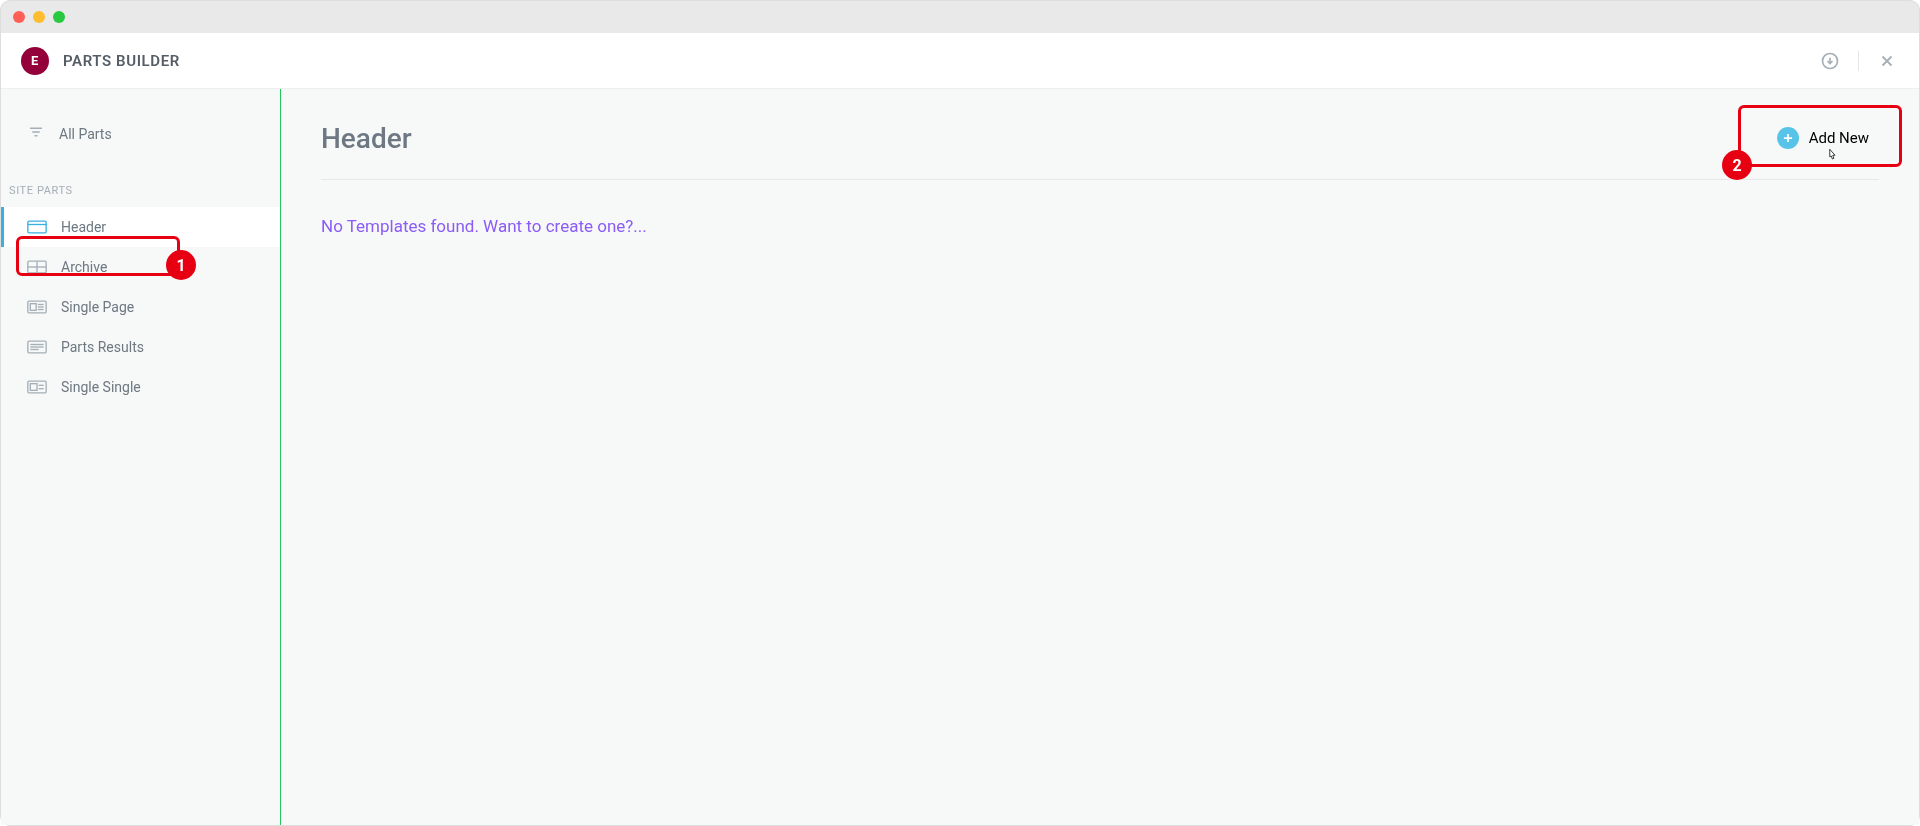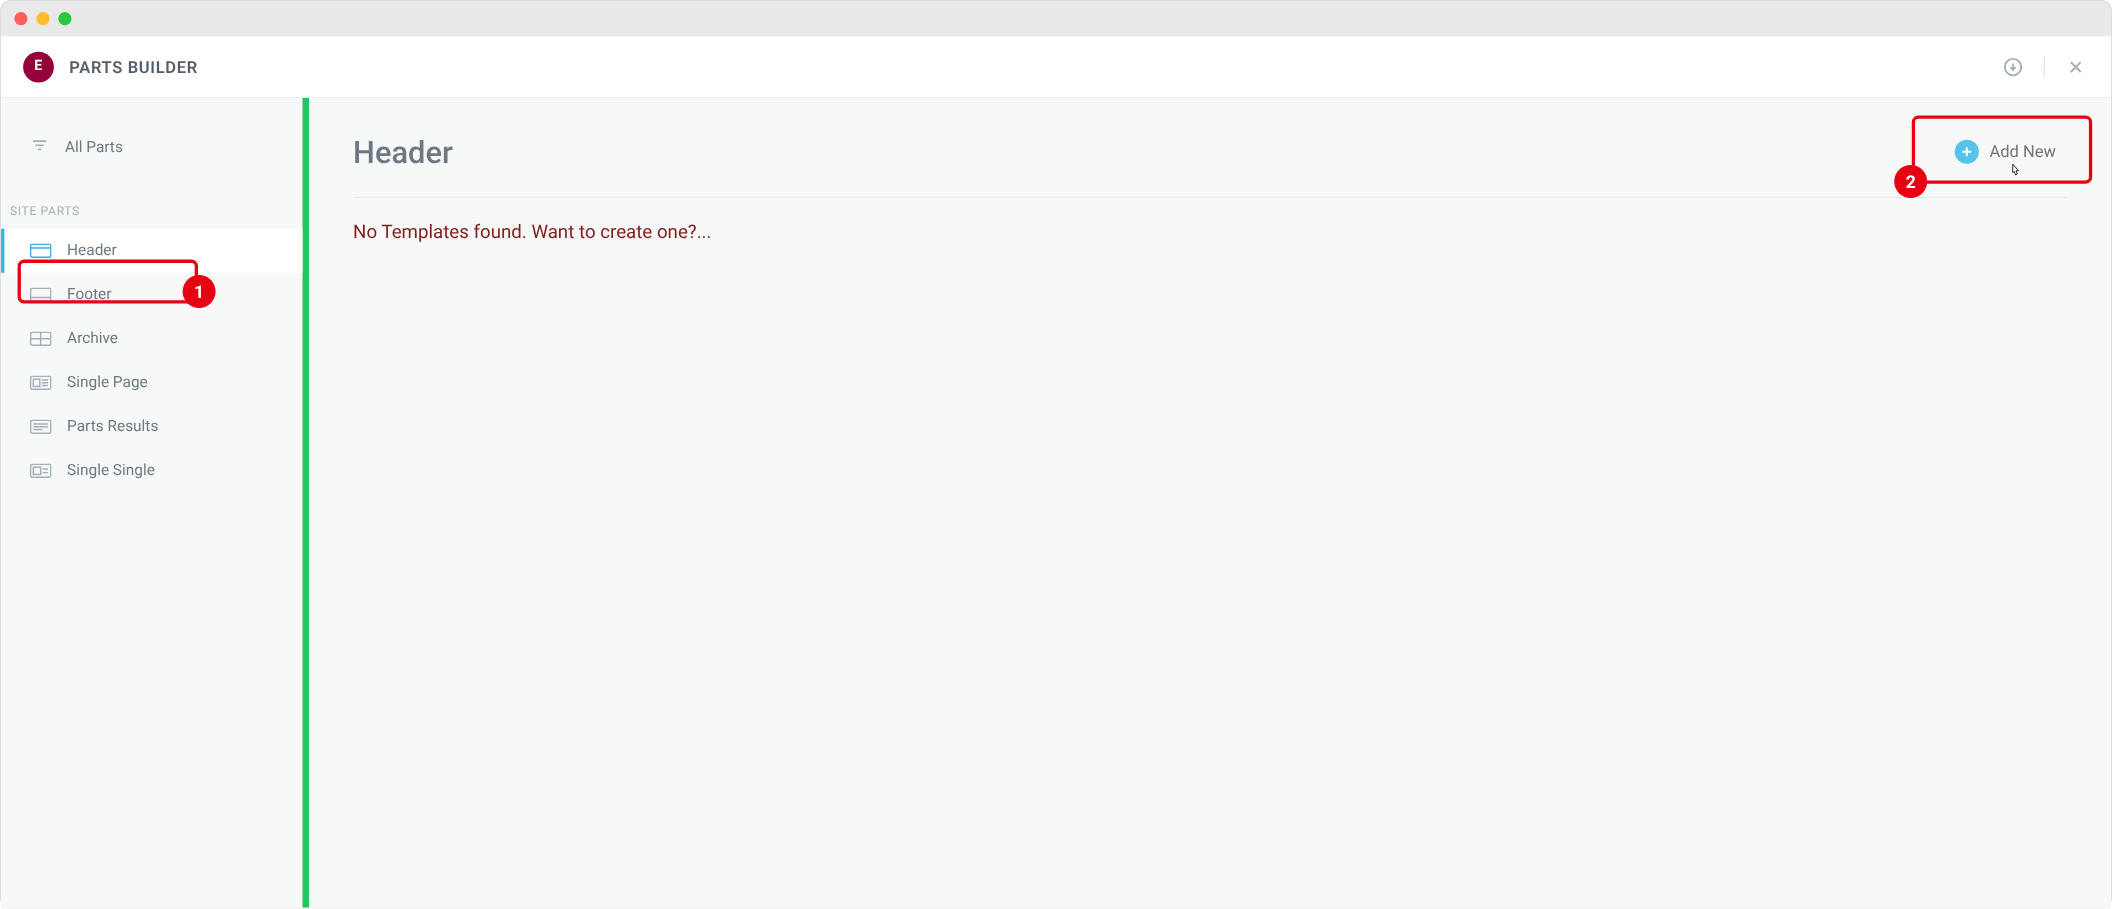--- a/index.html
+++ b/index.html
@@ -73,21 +73,21 @@
     }
     .hdr-div { width: 1px; height: 20px; background: #e3e6e8; }
 
     .body {
       flex: 1 1 auto;
       display: flex;
       min-height: 0;
     }
     .sidebar {
       width: 280px;
-      border-right: 6px solid #22c55e;
+      border-right: 1px solid #22c55e;
       background: #f7f8f8;
       padding-top: 24px;
       display: flex;
       flex-direction: column;
     }
     .all-parts {
       display: flex;
       align-items: center;
       gap: 14px;
       padding: 10px 26px;
@@ -143,36 +143,36 @@
       font-size: 28px;
       font-weight: 500;
       color: #6d7882;
     }
     .add-new {
       display: inline-flex;
       align-items: center;
       gap: 10px;
       padding: 6px 10px;
       cursor: pointer;
-      color: #737373;
+      color: #000000;
       font-size: 15px;
       position: relative;
       justify-content: center;
     }
     .plus-circle {
       width: 22px; height: 22px; border-radius: 50%;
       background: #58c3e8;
       display: flex; align-items: center; justify-content: center;
       color: #fff;
     }
 
     .empty-msg {
-      margin-top: 21px;
+      margin-top: 36px;
       font-size: 17px;
-      color: #7f1d1d;
+      color: #8b5cf6;
     }
 
     
     .hl-box {
       border: 3px solid #e60012;
       border-radius: 6px;
       position: absolute;
       pointer-events: none;
     }
     .hl-1 { left: 16px; top: 236px; width: 164px; height: 40px; }
@@ -243,29 +243,20 @@
         <div class="nav-item active">
           <span class="icon-slot">
             <svg viewBox="0 0 24 16" width="20" height="14" fill="none" stroke="currentColor" stroke-width="1.6">
               <rect x="1" y="1" width="22" height="14" rx="1.5"></rect>
               <line x1="1" y1="5" x2="23" y2="5"></line>
             </svg>
           </span>
           <span>Header</span>
         </div>
 
-        <div class="nav-item">
-          <span class="icon-slot">
-            <svg viewBox="0 0 24 16" width="20" height="14" fill="none" stroke="currentColor" stroke-width="1.6">
-              <rect x="1" y="1" width="22" height="14" rx="1.5"></rect>
-              <line x1="1" y1="11" x2="23" y2="11"></line>
-            </svg>
-          </span>
-          <span>Footer</span>
-        </div>
 
 
         <div class="nav-item">
           <span class="icon-slot">
             <svg viewBox="0 0 24 16" width="20" height="14" fill="none" stroke="currentColor" stroke-width="1.6">
               <rect x="1" y="1" width="22" height="14" rx="1.5"></rect>
               <line x1="1" y1="8" x2="23" y2="8"></line>
                 <line x1="12" y1="1" x2="12" y2="15"></line>
             </svg>
           </span>

